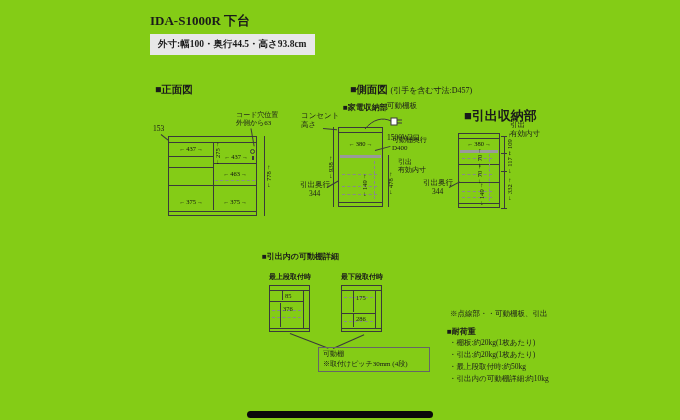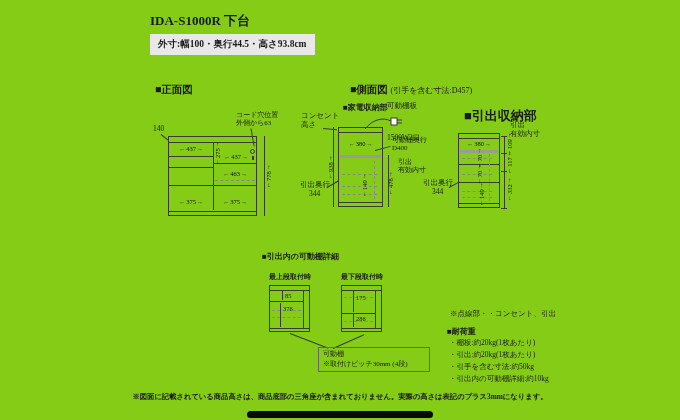--- a/index.html
+++ b/index.html
@@ -33,21 +33,21 @@
   <div class="txt b" style="left:150px;top:14px;font-size:13px;">IDA-S1000R 下台</div>
   <div class="sizebox" style="left:150px;top:34px;">外寸:幅100・奥行44.5・高さ93.8cm</div>
 
   <div class="txt b" style="left:155px;top:84px;font-size:10.5px;">■正面図</div>
   <div class="txt" style="left:325px;top:84px;font-size:10.5px;padding-left:25px;">
     <span class="b">■側面図</span>
     <span style="font-size:8px;">(引手を含む寸法:D457)</span>
   </div>
 
   <div class="sec" style="left:150px;top:103px;width:145px;height:130px;">
-    <div class="txt" style="left:3px;top:22px;font-size:7.5px;">140</div>
+    <div class="txt" style="left:3px;top:22px;font-size:7.5px;">153</div>
     <div class="leader" style="left:11px;top:31px;width:9px;transform:rotate(38deg);"></div>
 
     <div class="txt" style="left:86px;top:8px;font-size:7px;">コード穴位置</div>
     <div class="txt" style="left:86px;top:16px;font-size:7px;">外側から63</div>
     <div class="leader" style="left:101px;top:25px;width:18px;transform:rotate(80deg);"></div>
 
     <div class="outline" style="left:18px;top:33px;width:89px;height:80px;">
       <div class="ln" style="left:0;top:5px;width:87px;height:1px;"></div>
       <div class="ln" style="left:44px;top:5px;width:1px;height:68px;"></div>
       <div class="ln" style="left:0;top:19px;width:44px;height:1px;"></div>
@@ -184,25 +184,24 @@
 
     <div class="leader" style="left:35px;top:85px;width:41px;transform:rotate(21deg);"></div>
     <div class="leader" style="left:78px;top:100px;width:34px;transform:rotate(-24deg);"></div>
 
     <div class="callout" style="left:63px;top:99px;width:112px;height:25px;"></div>
     <div class="txt" style="left:68px;top:102px;font-size:7px;">可動棚</div>
     <div class="txt" style="left:68px;top:112px;font-size:7px;">※取付けピッチ30mm (4段)</div>
   </div>
 
   <div class="sec" style="left:445px;top:305px;width:225px;height:85px;">
-    <div class="txt note" style="left:5px;top:5px;">※点線部・・コンセント、引出</div>
+    <div class="txt note" style="left:5px;top:5px;">※点線部・・可動棚板、引出</div>
     <div class="txt b" style="left:2px;top:22px;font-size:8px;">■耐荷重</div>
     <div class="txt note" style="left:4px;top:34px;">・棚板:約20kg(1枚あたり)</div>
     <div class="txt note" style="left:4px;top:46px;">・引出:約20kg(1枚あたり)</div>
-    <div class="txt note" style="left:4px;top:58px;">・引手を含む寸法:約50kg</div>
+    <div class="txt note" style="left:4px;top:58px;">・最上段取付時:約50kg</div>
     <div class="txt note" style="left:4px;top:70px;">・引出内の可動棚詳細:約10kg</div>
   </div>
 
-  <div class="txt b" style="left:50%;transform:translateX(-50%);top:393px;font-size:7.3px;">※図面に記載されている商品高さは、商品底部の三角座が含まれておりません。実際の高さは表記のプラス3mmになります。</div>
 
   <div class="indicator" style="left:247px;top:411px;width:186px;height:7px;"></div>
 
 </div>
 
 </body></html>

